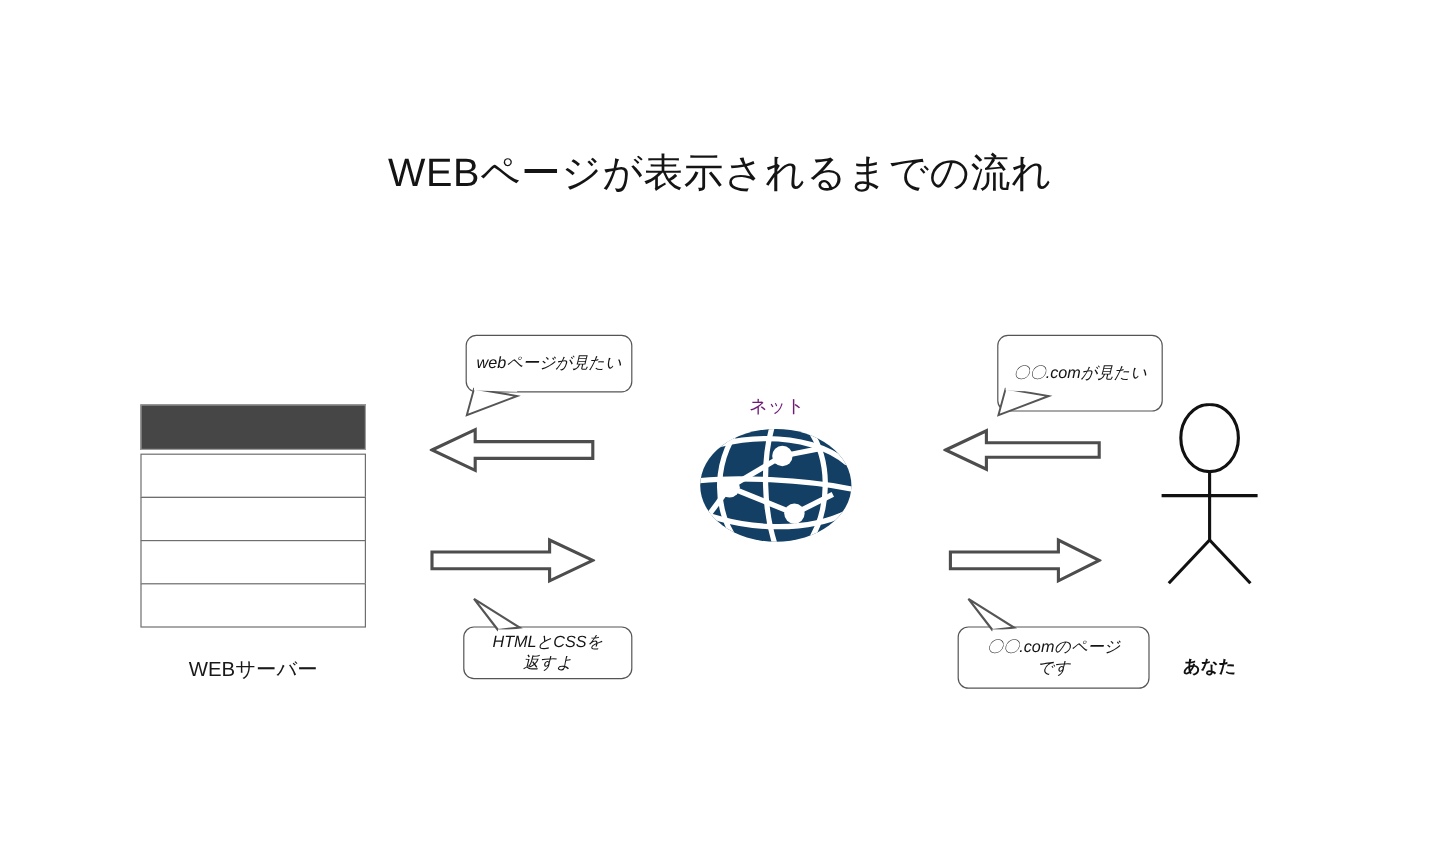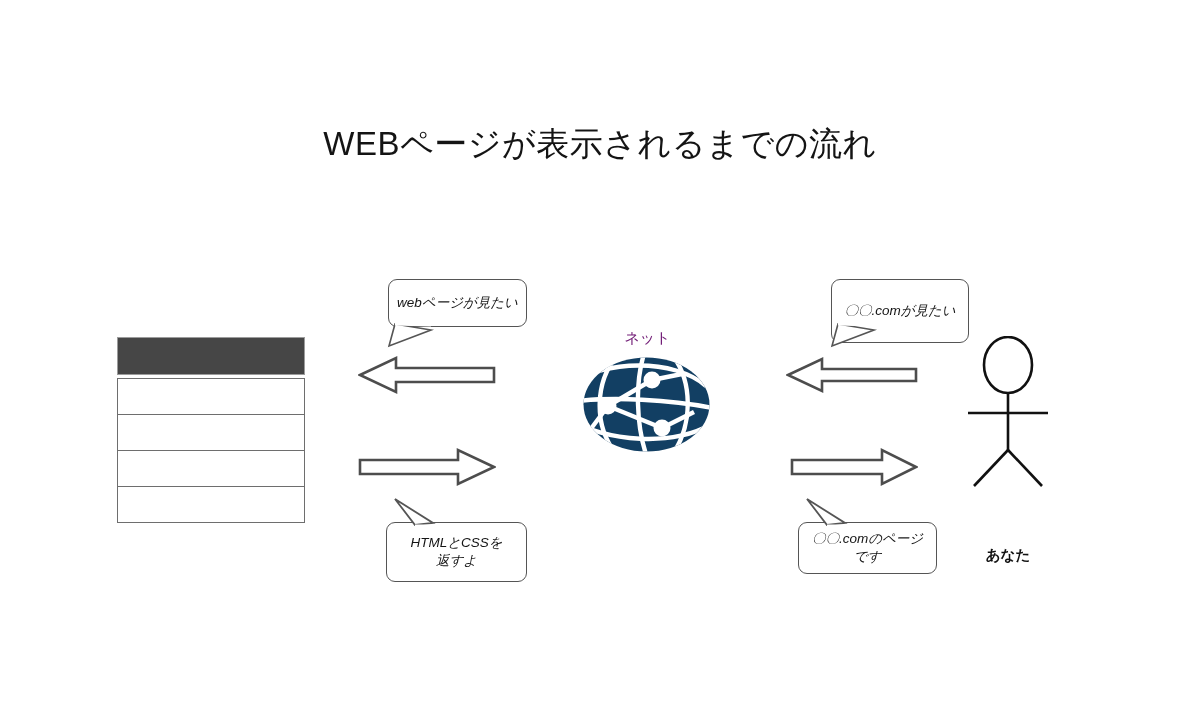--- a/index.html
+++ b/index.html
@@ -97,23 +97,23 @@
     padding: 4px 6px;
     font-style: italic;
   }
   .bubble .tail {
     position: absolute;
     pointer-events: none;
   }
   .bubble .tail svg { display: block; overflow: visible; }
 
   #bubble-req-left  { left: 388px; top: 279px; width: 139px; height: 48px; }
-  #bubble-res-left  { left: 386px; top: 522px; width: 141px; height: 60px; }
+  #bubble-res-left  { left: 386px; top: 522px; width: 141px; height: 44px; }
   #bubble-req-right { left: 831px; top: 279px; width: 138px; height: 64px; text-align: center; }
-  #bubble-res-right { left: 798px; top: 522px; width: 139px; height: 52px; }
+  #bubble-res-right { left: 798px; top: 522px; width: 160px; height: 52px; }
 
   
   #net-label {
     position: absolute;
     left: 575px;
     top: 329px;
     width: 145px;
     text-align: center;
     font-size: 15px;
     color: #701a75;
@@ -153,20 +153,21 @@
 
   <div id="title">WEBページが表示されるまでの流れ</div>
 
   <div id="server">
     <div class="rack-head"></div>
     <div class="rack-slot slot1"></div>
     <div class="rack-slot slot2"></div>
     <div class="rack-slot slot3"></div>
     <div class="rack-slot slot4"></div>
   </div>
+  <div id="server-label">WEBサーバー</div>
 
   <div class="arrow" style="left:358px; top:355px;">
     <svg width="138" height="40" viewBox="0 0 138 40">
       <polygon points="2,20 38,3 38,13 136,13 136,27 38,27 38,37" fill="#ffffff" stroke="#4d4d4d" stroke-width="2.6" stroke-linejoin="miter"></polygon>
     </svg>
   </div>
 
   <div class="arrow" style="left:358px; top:447px;">
     <svg width="138" height="40" viewBox="0 0 138 40">
       <polygon points="136,20 100,3 100,13 2,13 2,27 100,27 100,37" fill="#ffffff" stroke="#4d4d4d" stroke-width="2.6" stroke-linejoin="miter"></polygon>

